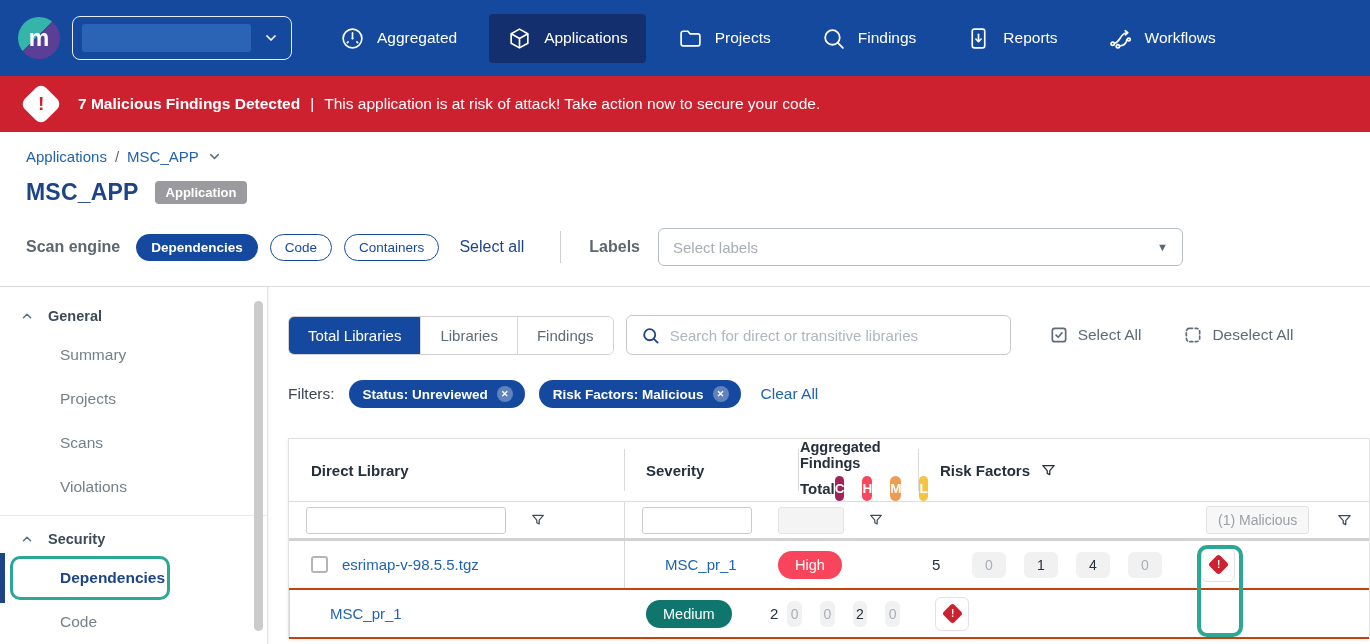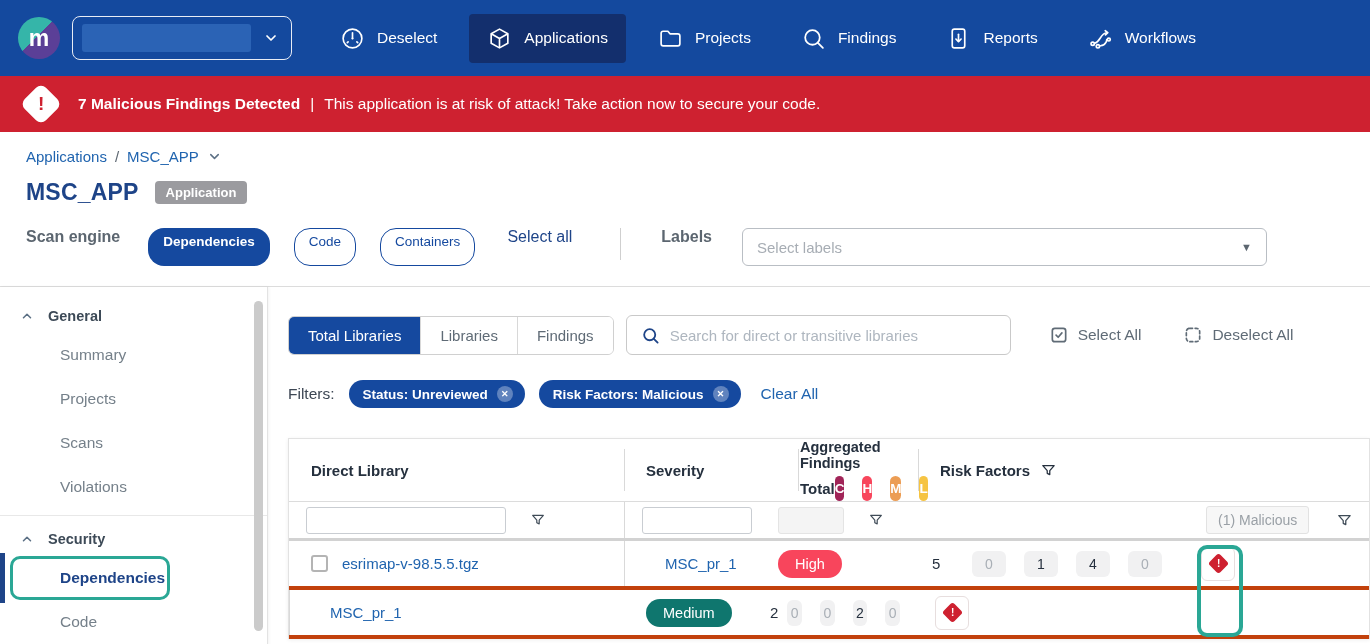--- a/index.html
+++ b/index.html
@@ -32,21 +32,21 @@
   .banner-text { color:#fff; font-size:15.5px; }
 
   
   .page-head { padding:14px 0 0 26px; border-bottom:1px solid #DCDCDC; }
   .breadcrumb { display:flex; align-items:center; gap:8px; font-size:15px; margin-top:2px; }
   .breadcrumb a { color:#2064AF; text-decoration:none; cursor:pointer; }
   .title-row { display:flex; align-items:center; gap:16px; margin-top:14px; }
   .page-title { color:#1E4488; font-size:23px; font-weight:bold; letter-spacing:.2px; }
   .type-badge { background:#9B9B9F; color:#fff; font-size:13px; font-weight:bold;
     padding:4px 11px; border-radius:4px; }
-  .scan-row { display:flex; margin:22px 0 20px;gap:12px; }
+  .scan-row { display:flex; align-items:center; margin:22px 0 20px; }
   .scan-label { color:#5C6670; font-size:16px; font-weight:600; margin-right:16px; }
   .chip { border-radius:16px; font-size:13.5px; padding:6px 15px; cursor:pointer; white-space:nowrap; }
   .chip.sel { background:#15499F; color:#fff; font-weight:600; margin-right:12px; }
   .chip.out { background:#fff; color:#15499F; border:1px solid #15499F; margin-right:12px; padding:5px 14px; }
   .se-selectall { color:#1E4488; font-size:16px; margin-left:8px; cursor:pointer; }
   .vdiv { width:1px; height:32px; background:#CFCFCF; margin:0 28px 0 36px; }
   .labels-label { color:#5C6670; font-size:16px; font-weight:600; margin-right:18px; }
   .labels-select { width:525px; height:38px; border:1px solid #B9BEC4; border-radius:6px;
     display:flex; align-items:center; padding:0 14px; cursor:pointer; }
   .labels-ph { flex:1; color:#A7ADB4; font-size:15px; }
@@ -115,21 +115,21 @@
   .fcell.c3 { padding-left:22px; }
   .fcell.c5 { padding-left:22px; }
   .finput { height:27px; border:1px solid #C9CDD2; border-radius:3px; outline:none; padding:0 8px;
     font-size:14px; font-family:"Liberation Sans", sans-serif; }
   .finput.w1 { width:200px; } .finput.w2 { width:110px; }
   .finput.dis { width:66px; background:#F4F4F4; border-color:#E4E4E4; }
   .rf-chip { background:#F7F7F7; border:1px solid #E2E2E2; border-radius:3px; color:#9AA0A6;
     font-size:14px; padding:5px 11px; }
   .c5 .funnel-right { margin-left:auto; margin-right:16px; }
 
-  .trow { height:49px; border-bottom:4px solid #c2410c; font-size:15px; }
+  .trow { height:49px; border-bottom:2px solid #c2410c; font-size:15px; }
   .trow:last-of-type { border-bottom:2px solid #DCDCDC; }
   .lib-cell { display:flex; align-items:center; padding-left:22px; gap:14px; height:100%; }
   .rowcheck { width:17px; height:17px; border:2px solid #B4B4B4; border-radius:3px; cursor:pointer; background:#fff; }
   .lib-link { color:#2064AF; text-decoration:none; cursor:pointer; }
   .proj-cell { padding-left:40px; }
   .sev-cell { padding-left:22px; }
   .sev-pill { display:inline-block; color:#fff; font-size:14.5px; border-radius:16px; padding:6px 17px;text-align:center; }
   .cnt-cell { display:flex; align-items:center; padding-left:2px; }
   .total-num { width:52px; text-align:left; padding-left:12px; color:#25303E; font-size:15px; }
   .count-box { width:34px; height:26px; margin-right:18px; background:#F1F1F2; border-radius:6px;
@@ -157,21 +157,21 @@
   </div>
   <nav class="nav-items">
     <div class="nav-item">
       <svg width="25" height="25" viewBox="0 0 24 24" fill="none" stroke="#fff" stroke-width="1.6" stroke-linecap="round">
           <circle cx="12" cy="12" r="9"></circle>
           <line x1="12" y1="12" x2="12" y2="6.5"></line>
           <circle cx="12" cy="12" r="1" fill="#fff" stroke="none"></circle>
           <line x1="7" y1="16" x2="7.8" y2="15.2"></line>
           <line x1="17" y1="16" x2="16.2" y2="15.2"></line>
         </svg>
-      <span>Deselect</span>
+      <span>Aggregated</span>
     </div>
     <div class="nav-item active">
       <svg width="25" height="25" viewBox="0 0 24 24" fill="none" stroke="#fff" stroke-width="1.6" stroke-linejoin="round">
           <path d="M12 3l8 4.5v9L12 21l-8-4.5v-9z"></path>
           <path d="M12 12l8-4.5M12 12L4 7.5M12 12v9"></path>
         </svg>
       <span>Applications</span>
     </div>
     <div class="nav-item">
       <svg width="25" height="25" viewBox="0 0 24 24" fill="none" stroke="#fff" stroke-width="1.6" stroke-linejoin="round">

